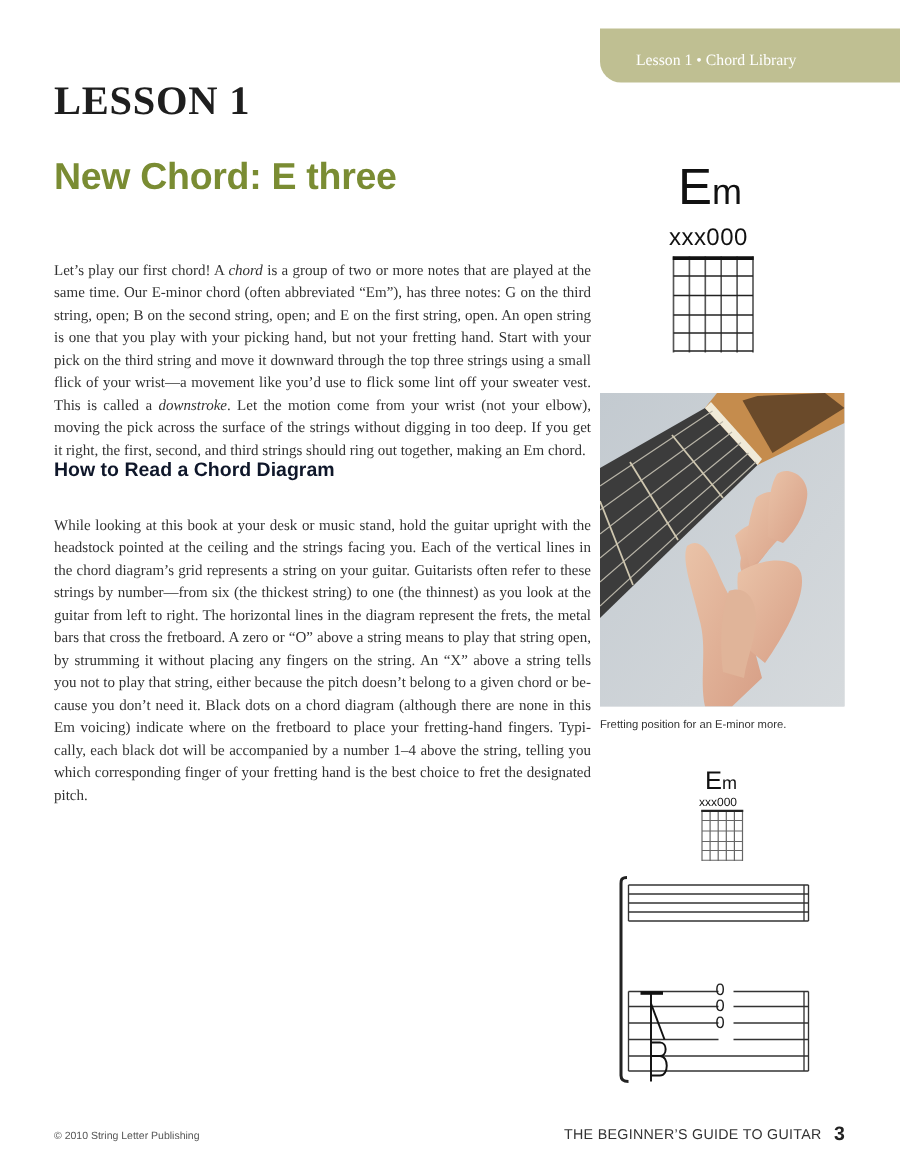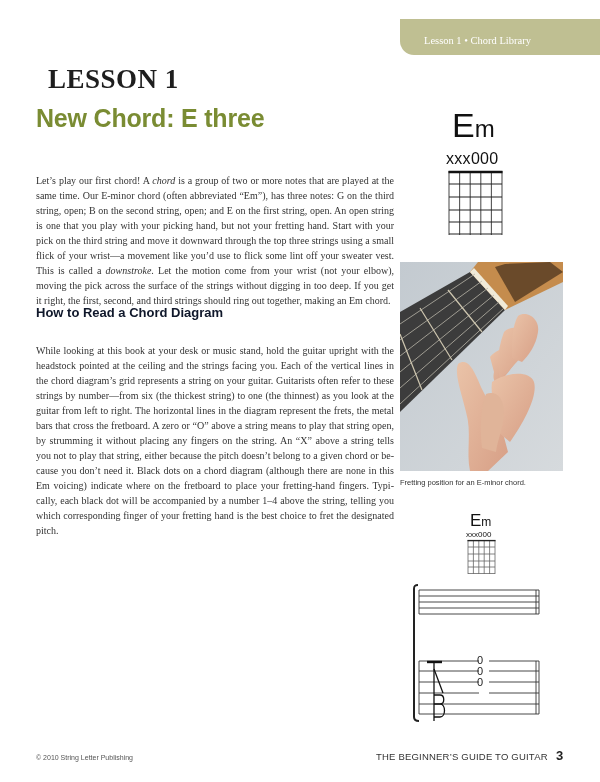--- a/index.html
+++ b/index.html
@@ -1,19 +1,19 @@
 <!DOCTYPE html>
 <html><head>
 <meta charset="utf-8">
 <style>
   html, body { margin:0; padding:0; }
   body { width:600px; height:782px; background:#ffffff; position:relative; overflow:hidden; font-family:"Liberation Serif", serif; color:#2a2a2a; }
   .tab-header { position:absolute; left:400px; top:0; width:200px; height:36px; background:#bfbf92; border-radius:0 0 0 14px;margin-top:19px; }
   .tab-header span { position:absolute; left:24px; top:16px; font-family:"Liberation Serif", serif; font-size:10.5px; color:#ffffff; white-space:nowrap; }
-  .lesson-title { position:absolute; left:36px; top:52px; font-family:"Liberation Serif", serif; font-weight:bold; font-size:27px; letter-spacing:0.5px; color:#1e1e1e; margin:12px; }
+  .lesson-title { position:absolute; left:36px; top:52px; font-family:"Liberation Serif", serif; font-weight:bold; font-size:27px; letter-spacing:0.5px; color:#1e1e1e; margin:0; }
   .chord-title { position:absolute; left:36px; top:104px; font-family:"Liberation Sans", sans-serif; font-size:25px; color:#7a8c33; margin:0; white-space:nowrap; letter-spacing:-0.2px; }
   .body { position:absolute; left:36px; width:358px; font-size:10px; line-height:15px; text-align:justify; color:#333; margin:0; hyphens:manual; }
   .p1 { top:173px; }
   .subhead { position:absolute; left:36px; top:305px; font-family:"Liberation Sans", sans-serif; font-weight:bold; font-size:13px; color:#0f172a; margin:0; }
   .p2 { top:322px;margin-top:21px; }
   .photo { position:absolute; left:400px; top:262px; width:163px; height:209px; overflow:hidden; background:#c9ced2; }
   .caption { position:absolute; left:400px; top:478px; font-family:"Liberation Sans", sans-serif; font-size:7.5px; color:#333; white-space:nowrap; }
   .footer-left { position:absolute; left:36px; top:754px; font-family:"Liberation Sans", sans-serif; font-size:7px; color:#555; }
   .footer-right { position:absolute; left:376px; top:751px; font-family:"Liberation Sans", sans-serif; font-size:9.5px; color:#333; letter-spacing:0.2px; }
   .page-num { position:absolute; left:556px; top:748px; font-family:"Liberation Sans", sans-serif; font-weight:bold; font-size:13px; color:#222; }
@@ -90,21 +90,21 @@
         <line x1="0" y1="72" x2="22" y2="128"></line>
     </g>
     <path d="M58,102 C66,96 72,104 78,118 C86,138 96,150 100,160 L108,190 L88,209 L70,209 C66,190 72,170 66,150 C62,132 54,112 58,102 Z" fill="url(#skin)"></path>
     <path d="M90,95 C100,84 114,84 116,92 C118,100 110,108 100,120 C96,124 92,118 94,110 Z" fill="url(#skin)"></path>
     <path d="M104,70 C112,62 132,66 130,78 C128,90 116,100 108,110 L100,116 C96,104 98,86 104,70 Z" fill="url(#skin)"></path>
     <path d="M118,54 C126,48 140,56 138,70 C136,84 128,94 122,100 L112,96 C112,80 112,64 118,54 Z" fill="url(#skin)"></path>
     <path d="M92,120 C106,110 130,108 134,120 C138,134 124,160 110,180 L98,170 C96,150 90,134 92,120 Z" fill="url(#skin)"></path>
     <path d="M86,132 C96,128 104,136 104,150 C104,164 98,176 96,190 L82,186 C80,170 80,146 86,132 Z" fill="#e0b499"></path>
   </svg>
 </div>
-<div class="caption">Fretting position for an E-minor chord.</div>
+<div class="caption">Fretting position for an E-minor more.</div>
 
 <div style="position:absolute;left:462px;top:512px;width:50px;height:60px;">
   <div style="position:absolute;left:8px;top:0;font-family:'Liberation Sans',sans-serif;font-size:17px;color:#111;line-height:17px;white-space:nowrap;">
     <span>E</span><span style="font-size:12px;">m</span>
   </div>
   <div style="position:absolute;left:4px;top:18px;font-family:'Liberation Sans',sans-serif;font-size:8px;color:#111;">xxx000</div>
 </div>
 <svg style="left:467px;top:540px;" width="30" height="34" viewBox="0 0 30 34">
   <g stroke="#666" stroke-width="0.8">
     <line x1="1" y1="0" x2="1" y2="34"></line>

